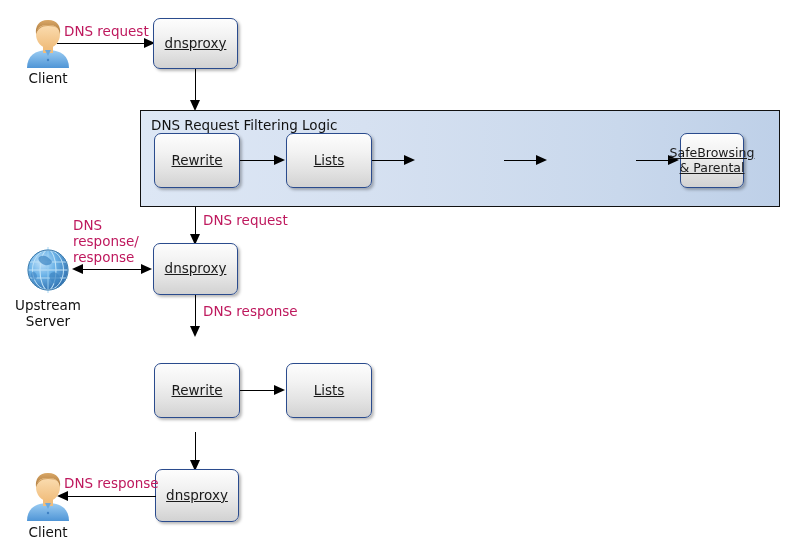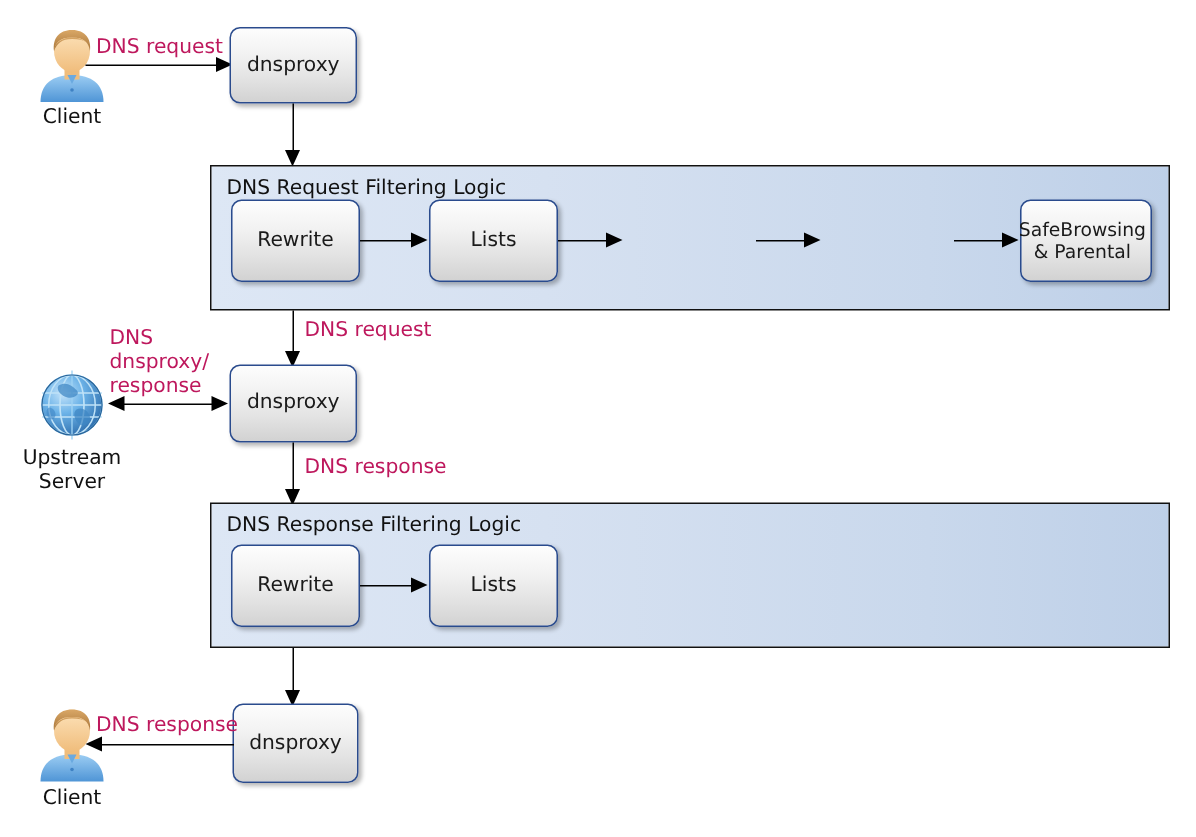--- a/index.html
+++ b/index.html
@@ -31,20 +31,21 @@
     box-shadow: 2px 2px 3px rgba(0,0,0,0.28);
     display: flex;
     align-items: center;
     justify-content: center;
     text-align: center;
     color: #1a1a1a;
     font-size: 13.5px;
     line-height: 1.18;
     box-sizing: border-box;
     padding: 14px 3px;
+    text-decoration: underline;
   }
   .node.small { font-size: 13px; }
 
   
   .group {
     position: absolute;
     border: 1.5px solid #111111;
     background: linear-gradient(to right, #dde7f5 0%, #d6e1f1 35%, #c9d8ec 75%, #bed0e8 100%);
     box-sizing: border-box;
     text-align: center;
@@ -173,21 +174,21 @@
   </div>
   <div class="line-h" style="left:372px; top:160px; width:33px;"></div>
   <div class="arrow arrow-right" style="left:404px; top:154.5px;"></div>
 
   <div class="line-h" style="left:504px; top:160px; width:33px;"></div>
   <div class="arrow arrow-right" style="left:536px; top:154.5px;"></div>
 
   <div class="line-h" style="left:636px; top:160px; width:33px;"></div>
   <div class="arrow arrow-right" style="left:668px; top:154.5px;"></div>
 
-  <div class="node small" style="left:680px; top:133px; width:88px; height:55px; font-size:12.5px;justify-content:flex-end;">
+  <div class="node small" style="left:680px; top:133px; width:64px; height:55px; font-size:12.5px;">
     <span>
       <span>SafeBrowsing</span><br>
       <span>&amp; Parental</span>
     </span>
   </div>
 
   <div class="line-v" style="left:195px; top:207px; height:31px;"></div>
   <div class="arrow arrow-down" style="left:189.5px; top:234px;"></div>
   <div class="edge-label" style="left:203px; top:212px;">DNS request</div>
 
@@ -214,34 +215,31 @@
       <circle cx="27" cy="27" r="20" fill="none" stroke="#2a6499" stroke-width="0.8"></circle>
     </svg>
   </div>
   <div class="actor-caption" style="left:0px; top:297px; width:96px;">Upstream</div>
   <div class="actor-caption" style="left:0px; top:313px; width:96px;">Server</div>
 
   <div class="line-h" style="left:82px; top:269px; width:66px;"></div>
   <div class="arrow arrow-left" style="left:72px; top:263.5px;"></div>
   <div class="arrow arrow-right" style="left:141px; top:263.5px;"></div>
   <div class="edge-label center" style="left:73px; top:217px; width:80px;">DNS</div>
-  <div class="edge-label center" style="left:73px; top:233px; width:80px;">dnsproxy/</div>
+  <div class="edge-label center" style="left:73px; top:233px; width:80px;">response/</div>
   <div class="edge-label center" style="left:73px; top:249px; width:80px;">response</div>
 
   <div class="node" style="left:153px; top:243px; width:85px; height:52px;">
     <span>dnsproxy</span>
   </div>
 
   <div class="line-v" style="left:195px; top:295px; height:36px;"></div>
   <div class="arrow arrow-down" style="left:189.5px; top:326px;"></div>
   <div class="edge-label" style="left:203px; top:303px;">DNS response</div>
 
-  <div class="group" style="left:140px; top:335px; width:640px; height:97px;">
-    <div class="group-title">DNS Response Filtering Logic</div>
-  </div>
 
   <div class="node" style="left:154px; top:363px; width:86px; height:55px;">
     <span>Rewrite</span>
   </div>
   <div class="line-h" style="left:240px; top:390px; width:35px;"></div>
   <div class="arrow arrow-right" style="left:274px; top:384.5px;"></div>
 
   <div class="node" style="left:286px; top:363px; width:86px; height:55px;">
     <span>Lists</span>
   </div>

